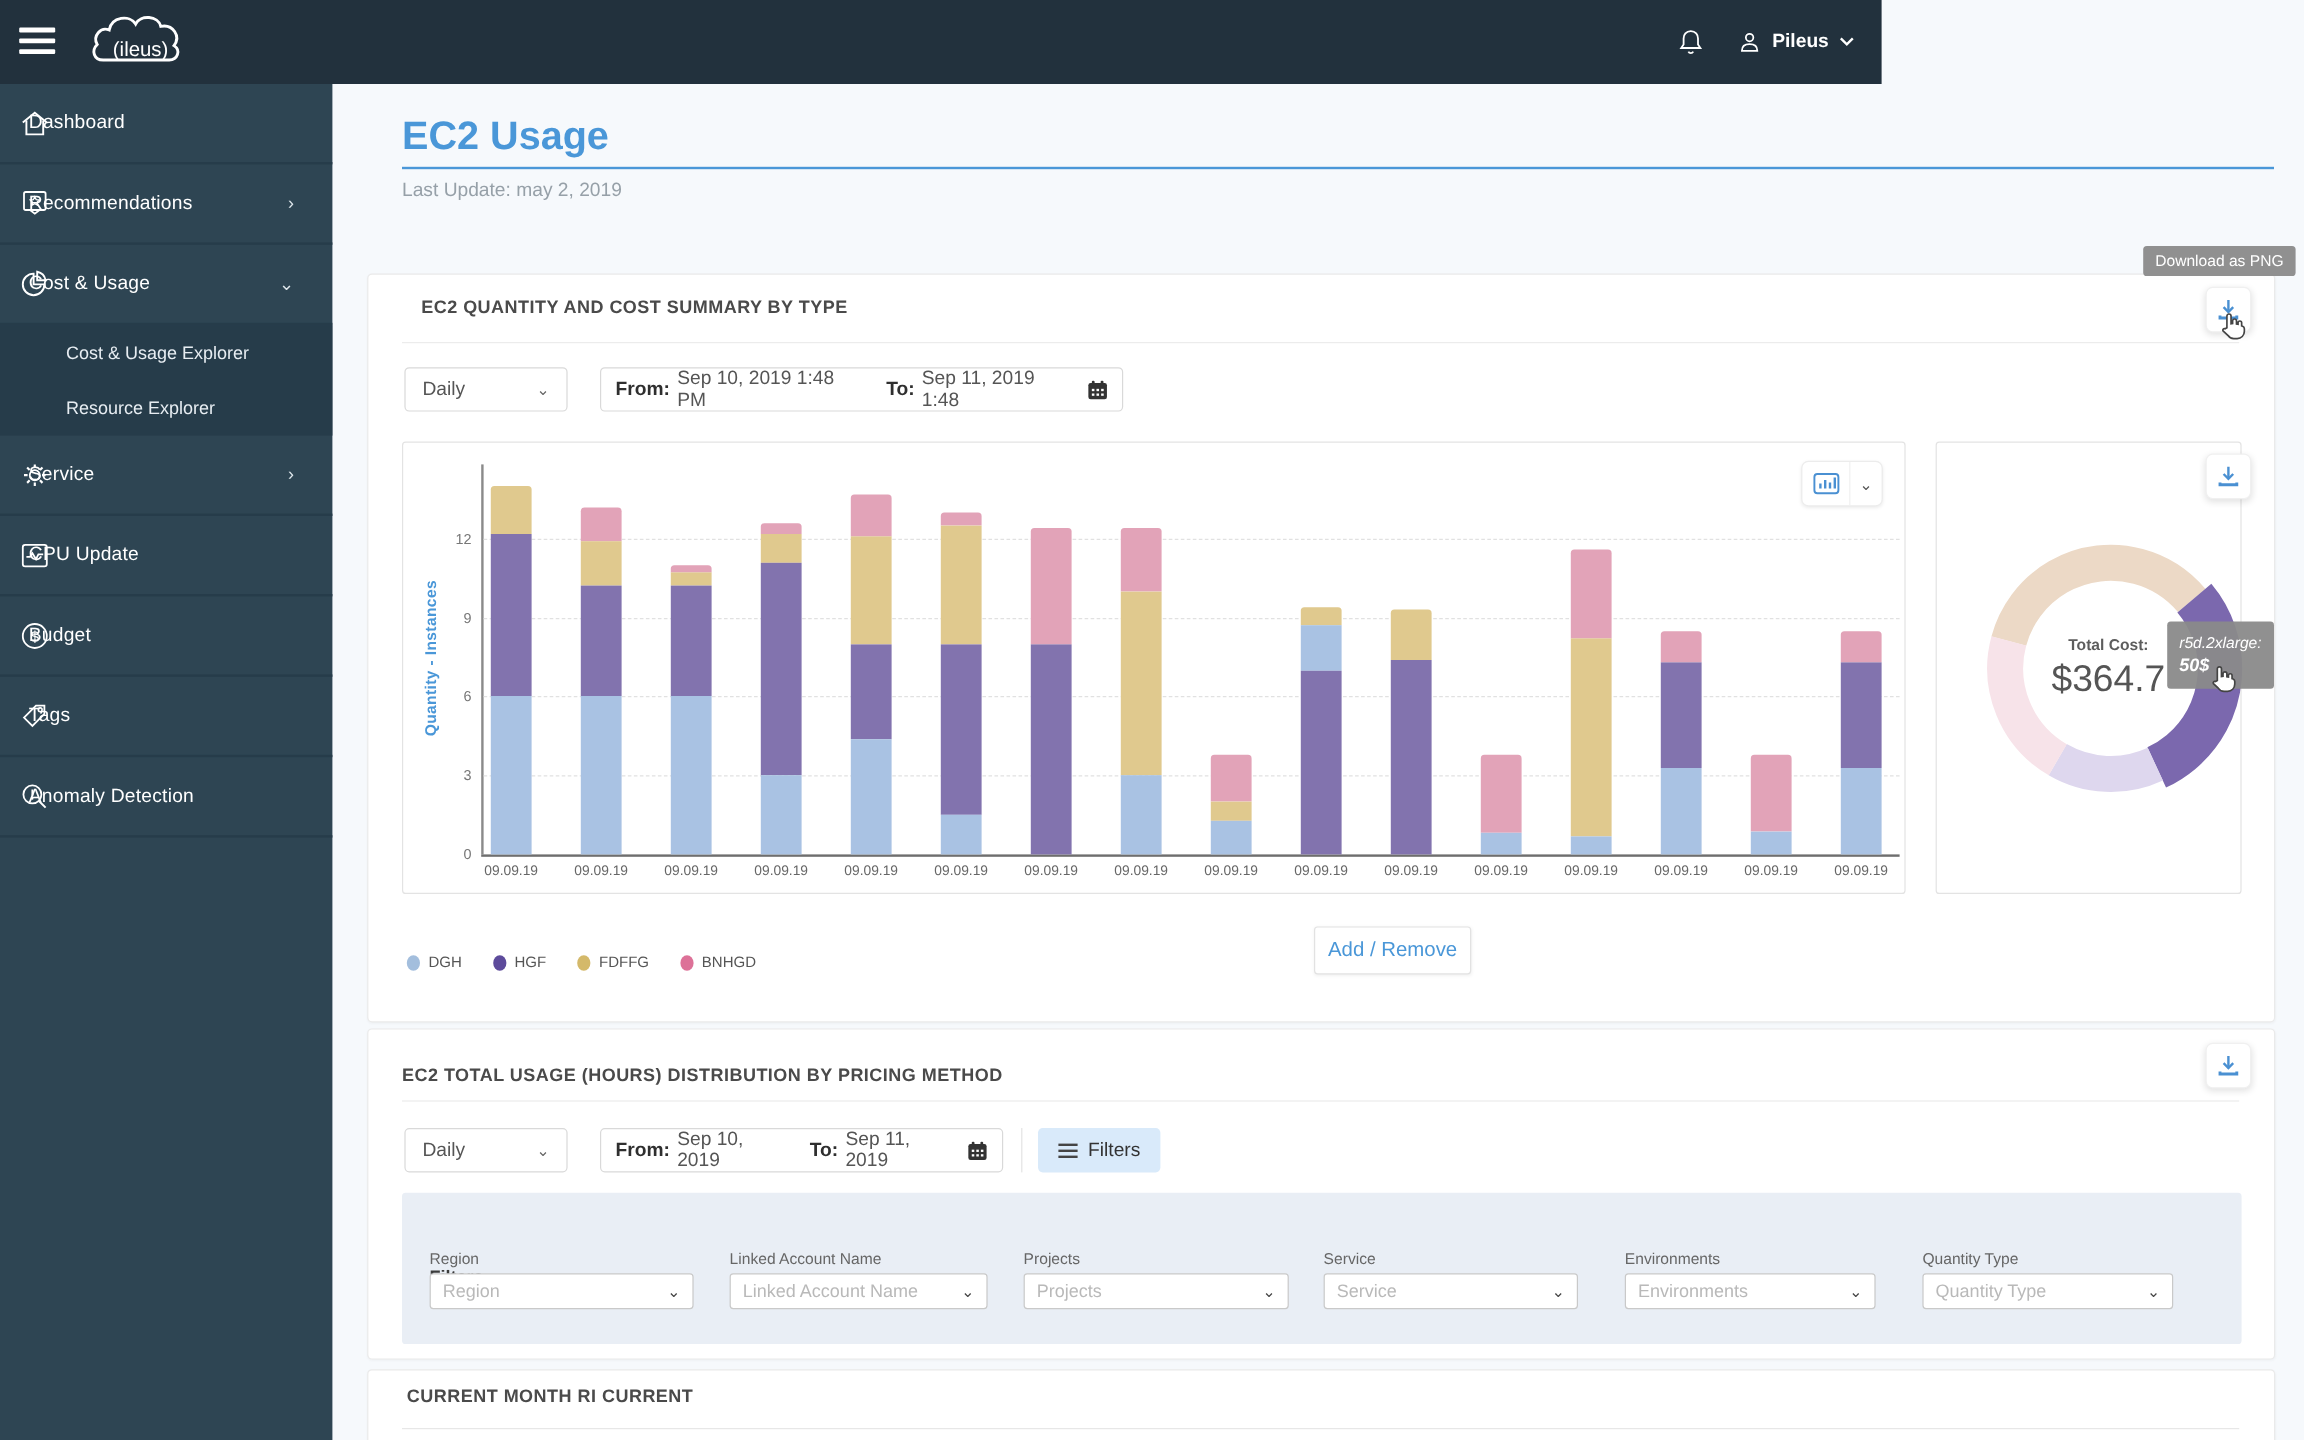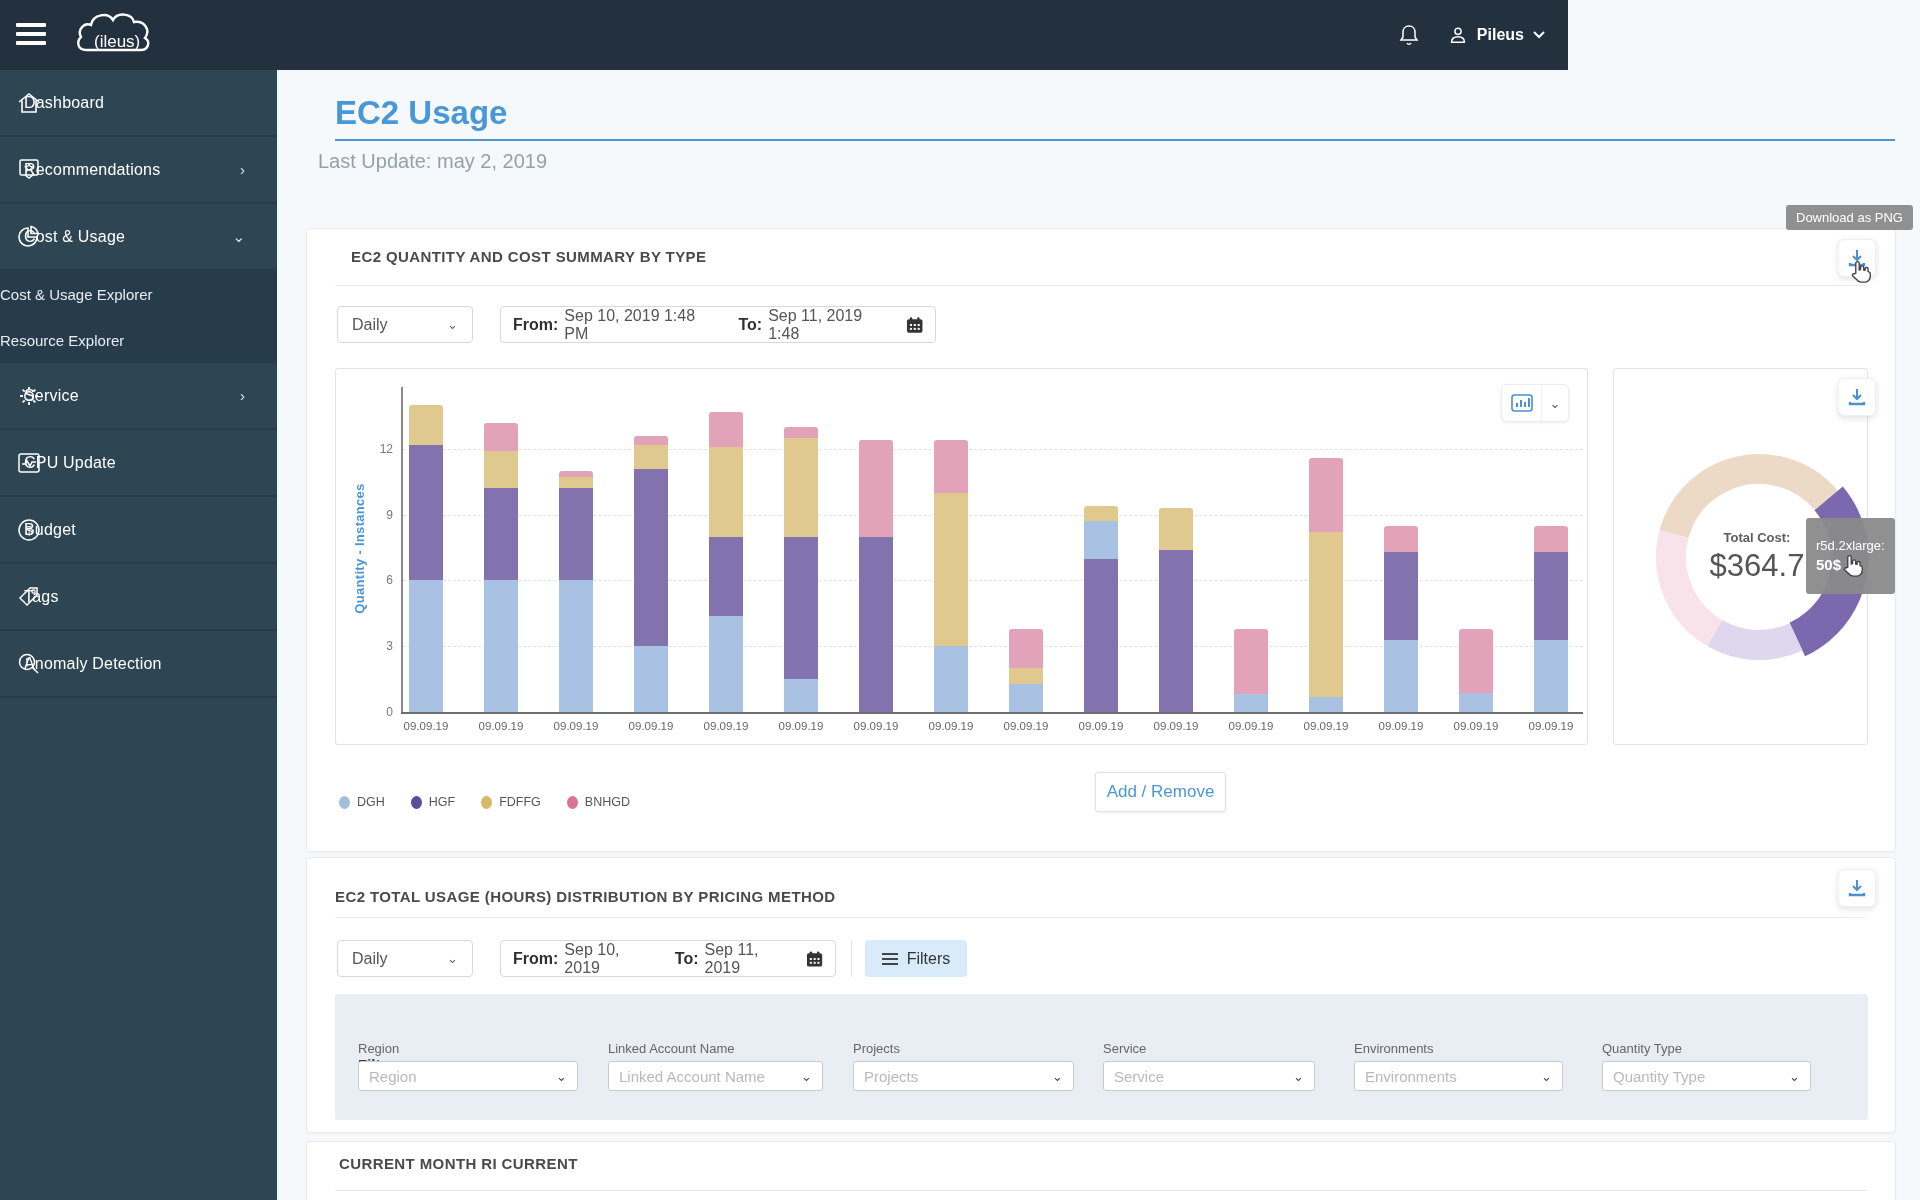--- a/index.html
+++ b/index.html
@@ -15,28 +15,28 @@
   #user-chip { display:flex; align-items:center; gap:8px; color:#fff; font-weight:bold; font-size:16px; cursor:pointer; }
 
   
   #sidebar { position:absolute; left:0; top:70px; width:277px; height:1130px; background:#2e4553; z-index:20; }
   .side-item { position:relative; height:67px; display:flex; align-items:center; border-bottom:2px solid #263c4a;
                color:#fff; cursor:pointer; }
   .side-item .sicon { position:absolute; left:16px; width:26px; height:26px; }
   .side-item .slabel { margin-left:24px; font-size:16px; font-weight:400; letter-spacing:.2px; }
   .side-item .chev { position:absolute; right:32px; color:#dfe7ec; font-size:15px; }
   #subpanel { background:#263c4a; }
-  .sub-item { height:46px; display:flex; align-items:center; color:#e7edf2;
+  .sub-item { height:46px; display:flex; align-items:center; padding-left:55px; color:#e7edf2;
               font-size:15px; cursor:pointer; }
   .sub-item.active { background:#1a2933; color:#57a1d9; font-weight:bold; border-left:5px solid #4a9ad2; padding-left:50px; }
 
   
   #page-title { position:absolute; left:335px; top:94px; font-size:33px; font-weight:bold; color:#4a97d8; }
   #title-rule { position:absolute; left:335px; top:139px; width:1560px; height:2px; background:#4a97d8; }
-  #last-update { position:absolute; left:318px; top:150px; font-size:20px; color:#96a0a8;text-align:right; }
+  #last-update { position:absolute; left:335px; top:150px; font-size:16px; color:#96a0a8;text-align:right; }
 
   
   .card { position:absolute; background:#fff; border:1px solid #eaeaea; border-radius:4px;
           box-shadow:0 1px 2px rgba(0,0,0,.03); }
   #card-summary { left:306px; top:228px; width:1590px; height:624px; }
   #card-pricing { left:306px; top:857px; width:1590px; height:276px; }
   #card-ri      { left:306px; top:1141px; width:1590px; height:90px; }
   .card-title { position:absolute; font-size:15px; font-weight:bold; color:#4a4a4a; letter-spacing:.4px; }
   .card-divider { position:absolute; height:1px; background:#ececec; }
 
@@ -70,21 +70,21 @@
   .bar { position:absolute; width:34px; display:flex; flex-direction:column-reverse; cursor:pointer; }
   .bar .seg:last-child { border-radius:3px 3px 0 0; }
   .xlabel { position:absolute; font-size:11.5px; color:#666; width:70px; text-align:center; }
 
   
   #donut-card { position:absolute; left:1613px; top:368px; width:255px; height:377px;
                 background:#fff; border:1px solid #e3e3e3; border-radius:3px; }
   #donut-center { position:absolute; left:1661px; top:530px; width:192px; text-align:center; z-index:2; }
   #donut-center .lbl { font-size:13px; color:#5d5d5d; font-weight:600; }
   #donut-center .val { font-size:31px; color:#555; margin-top:3px; }
-  #donut-tip { left:1806px; top:518px; padding:19px 10px; line-height:1.35; z-index:14; }
+  #donut-tip { left:1806px; top:518px; padding:9px 10px; line-height:1.35; z-index:14;font-style:italic; }
   #donut-tip .t2 { font-weight:bold; font-size:15px; }
 
   
   #legend { position:absolute; left:339px; top:795px; display:flex; gap:26px; align-items:center; }
   .leg-item { display:flex; align-items:center; gap:7px; font-size:12.5px; color:#555; cursor:pointer; }
   .leg-dot { width:11px; height:13px; border-radius:50%; }
   #add-remove { position:absolute; left:1095px; top:772px; width:131px; height:40px; background:#fff;
                 border:1px solid #e2e2e2; border-radius:3px; box-shadow:0 1px 3px rgba(0,0,0,.06);
                 color:#4a97d8; font-size:17px; display:flex; align-items:center; justify-content:center; cursor:pointer; }
 

